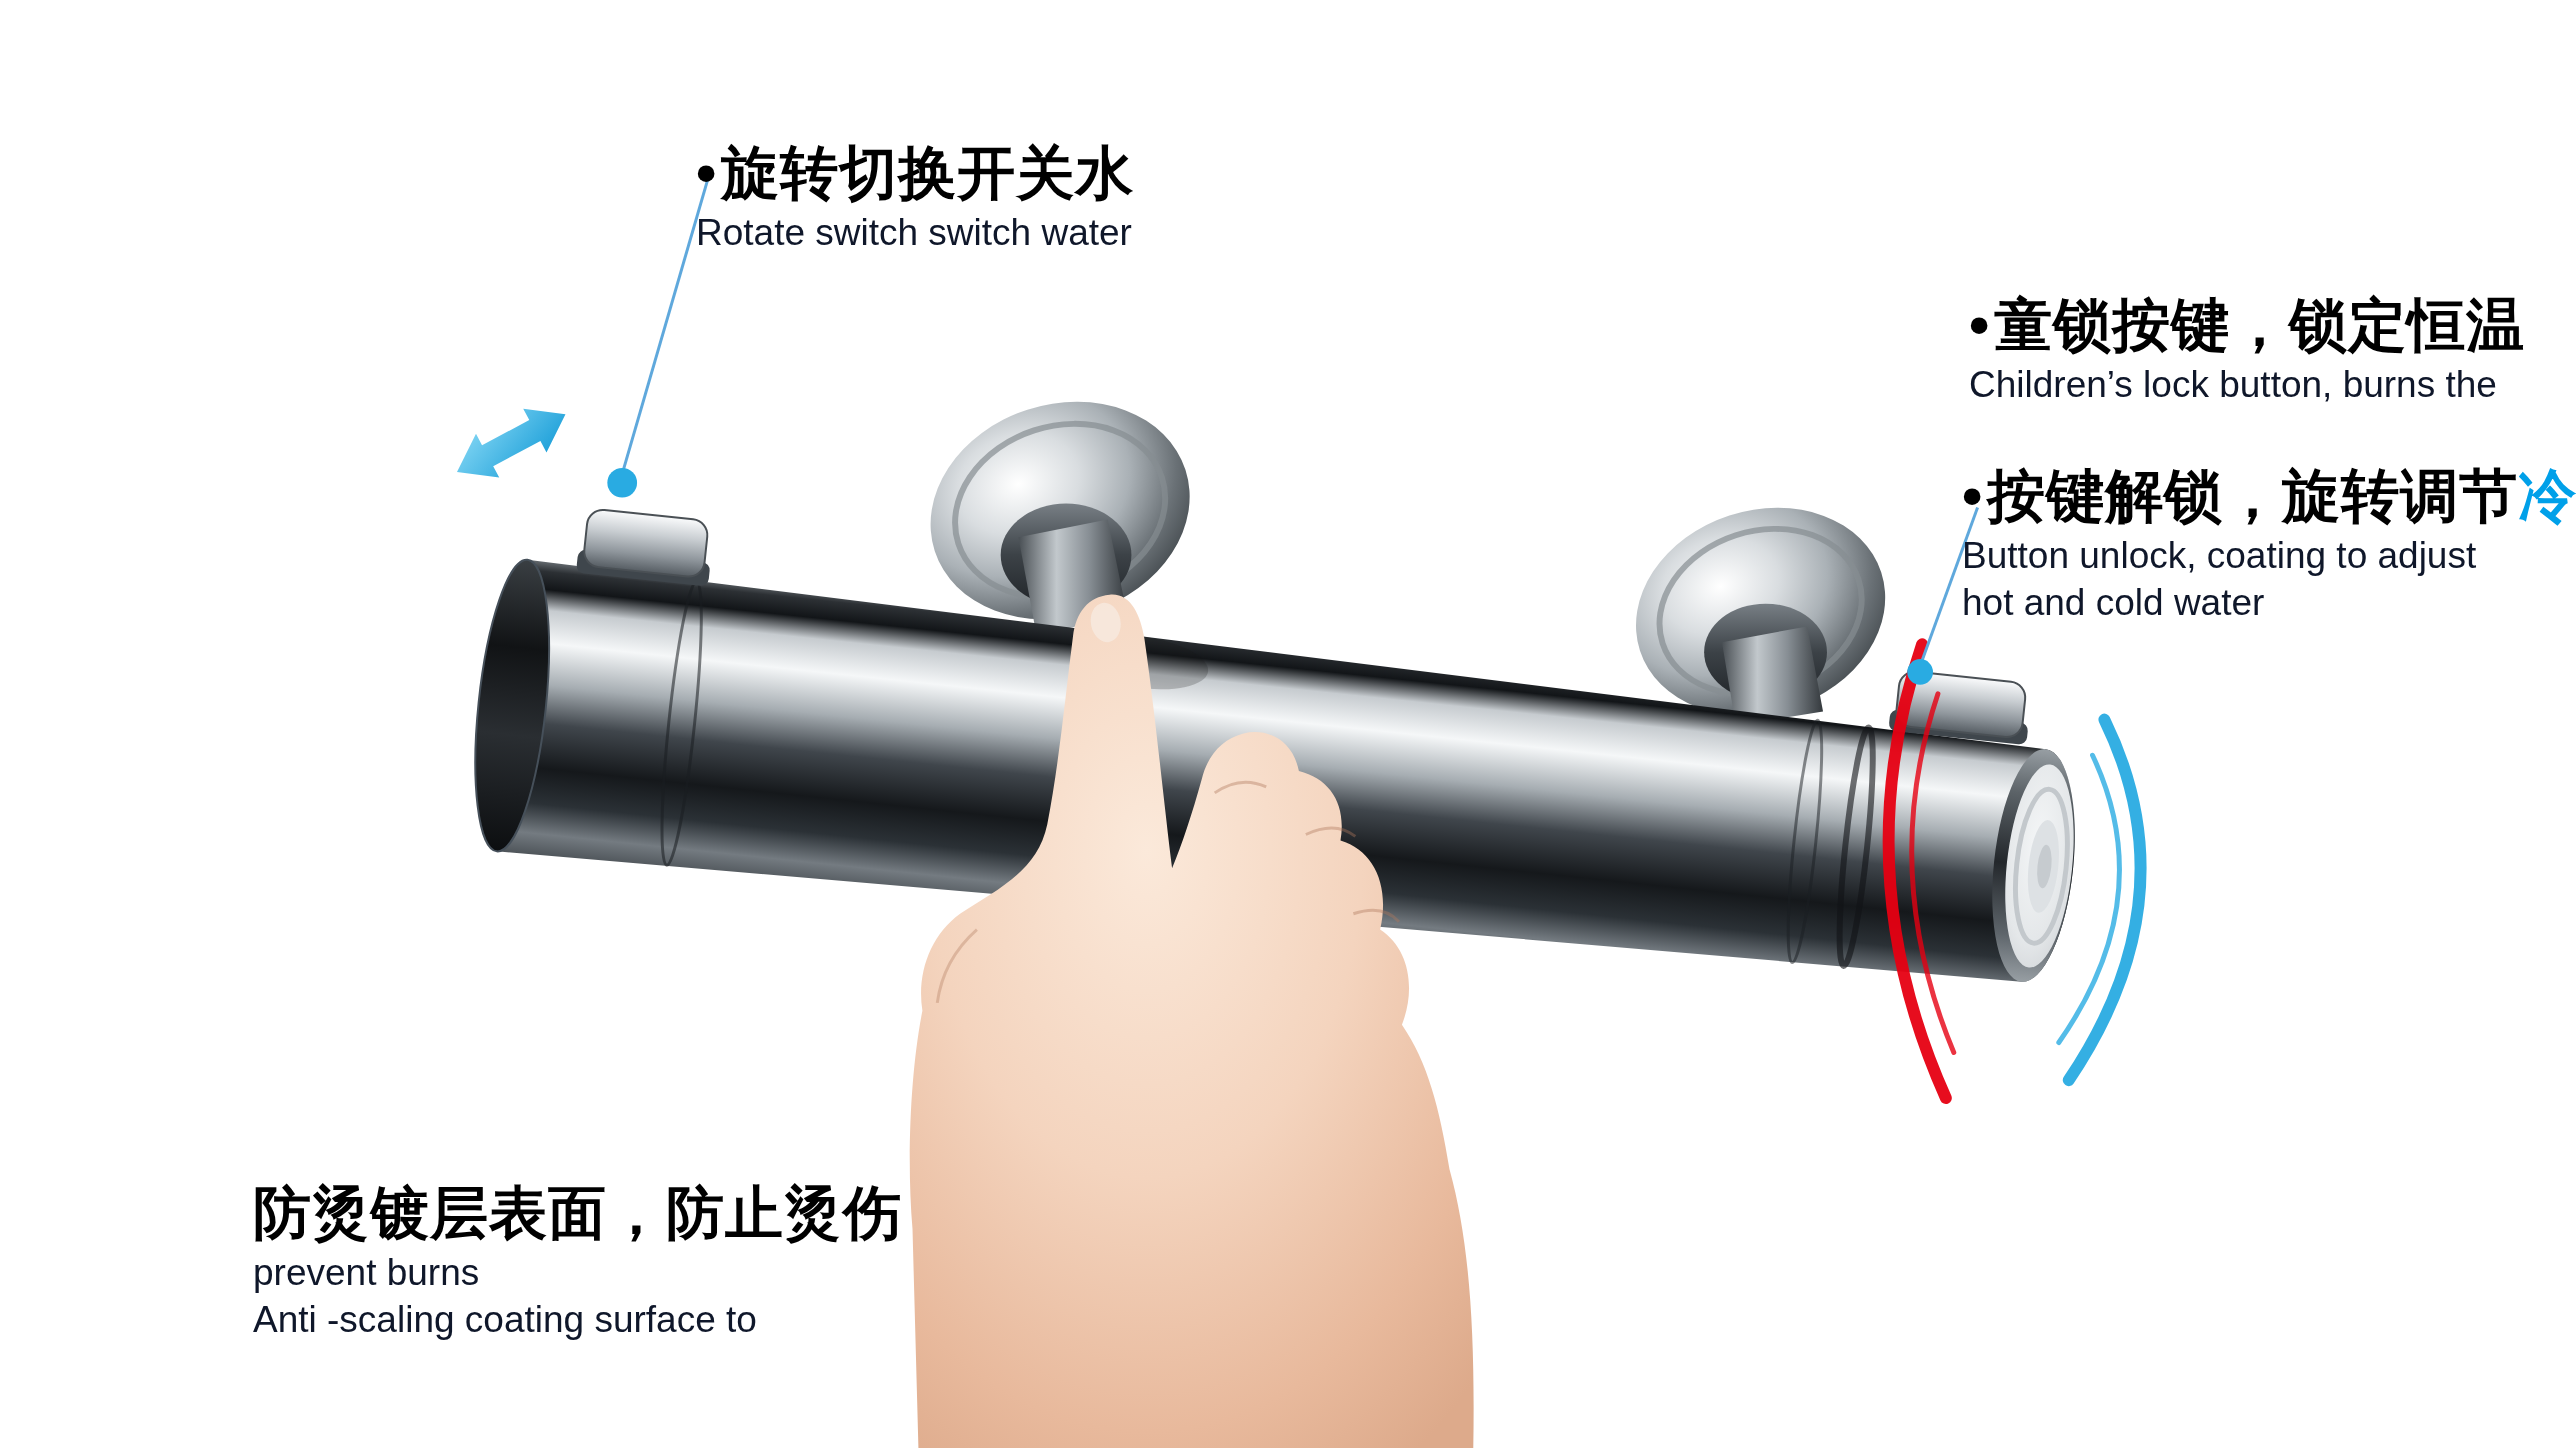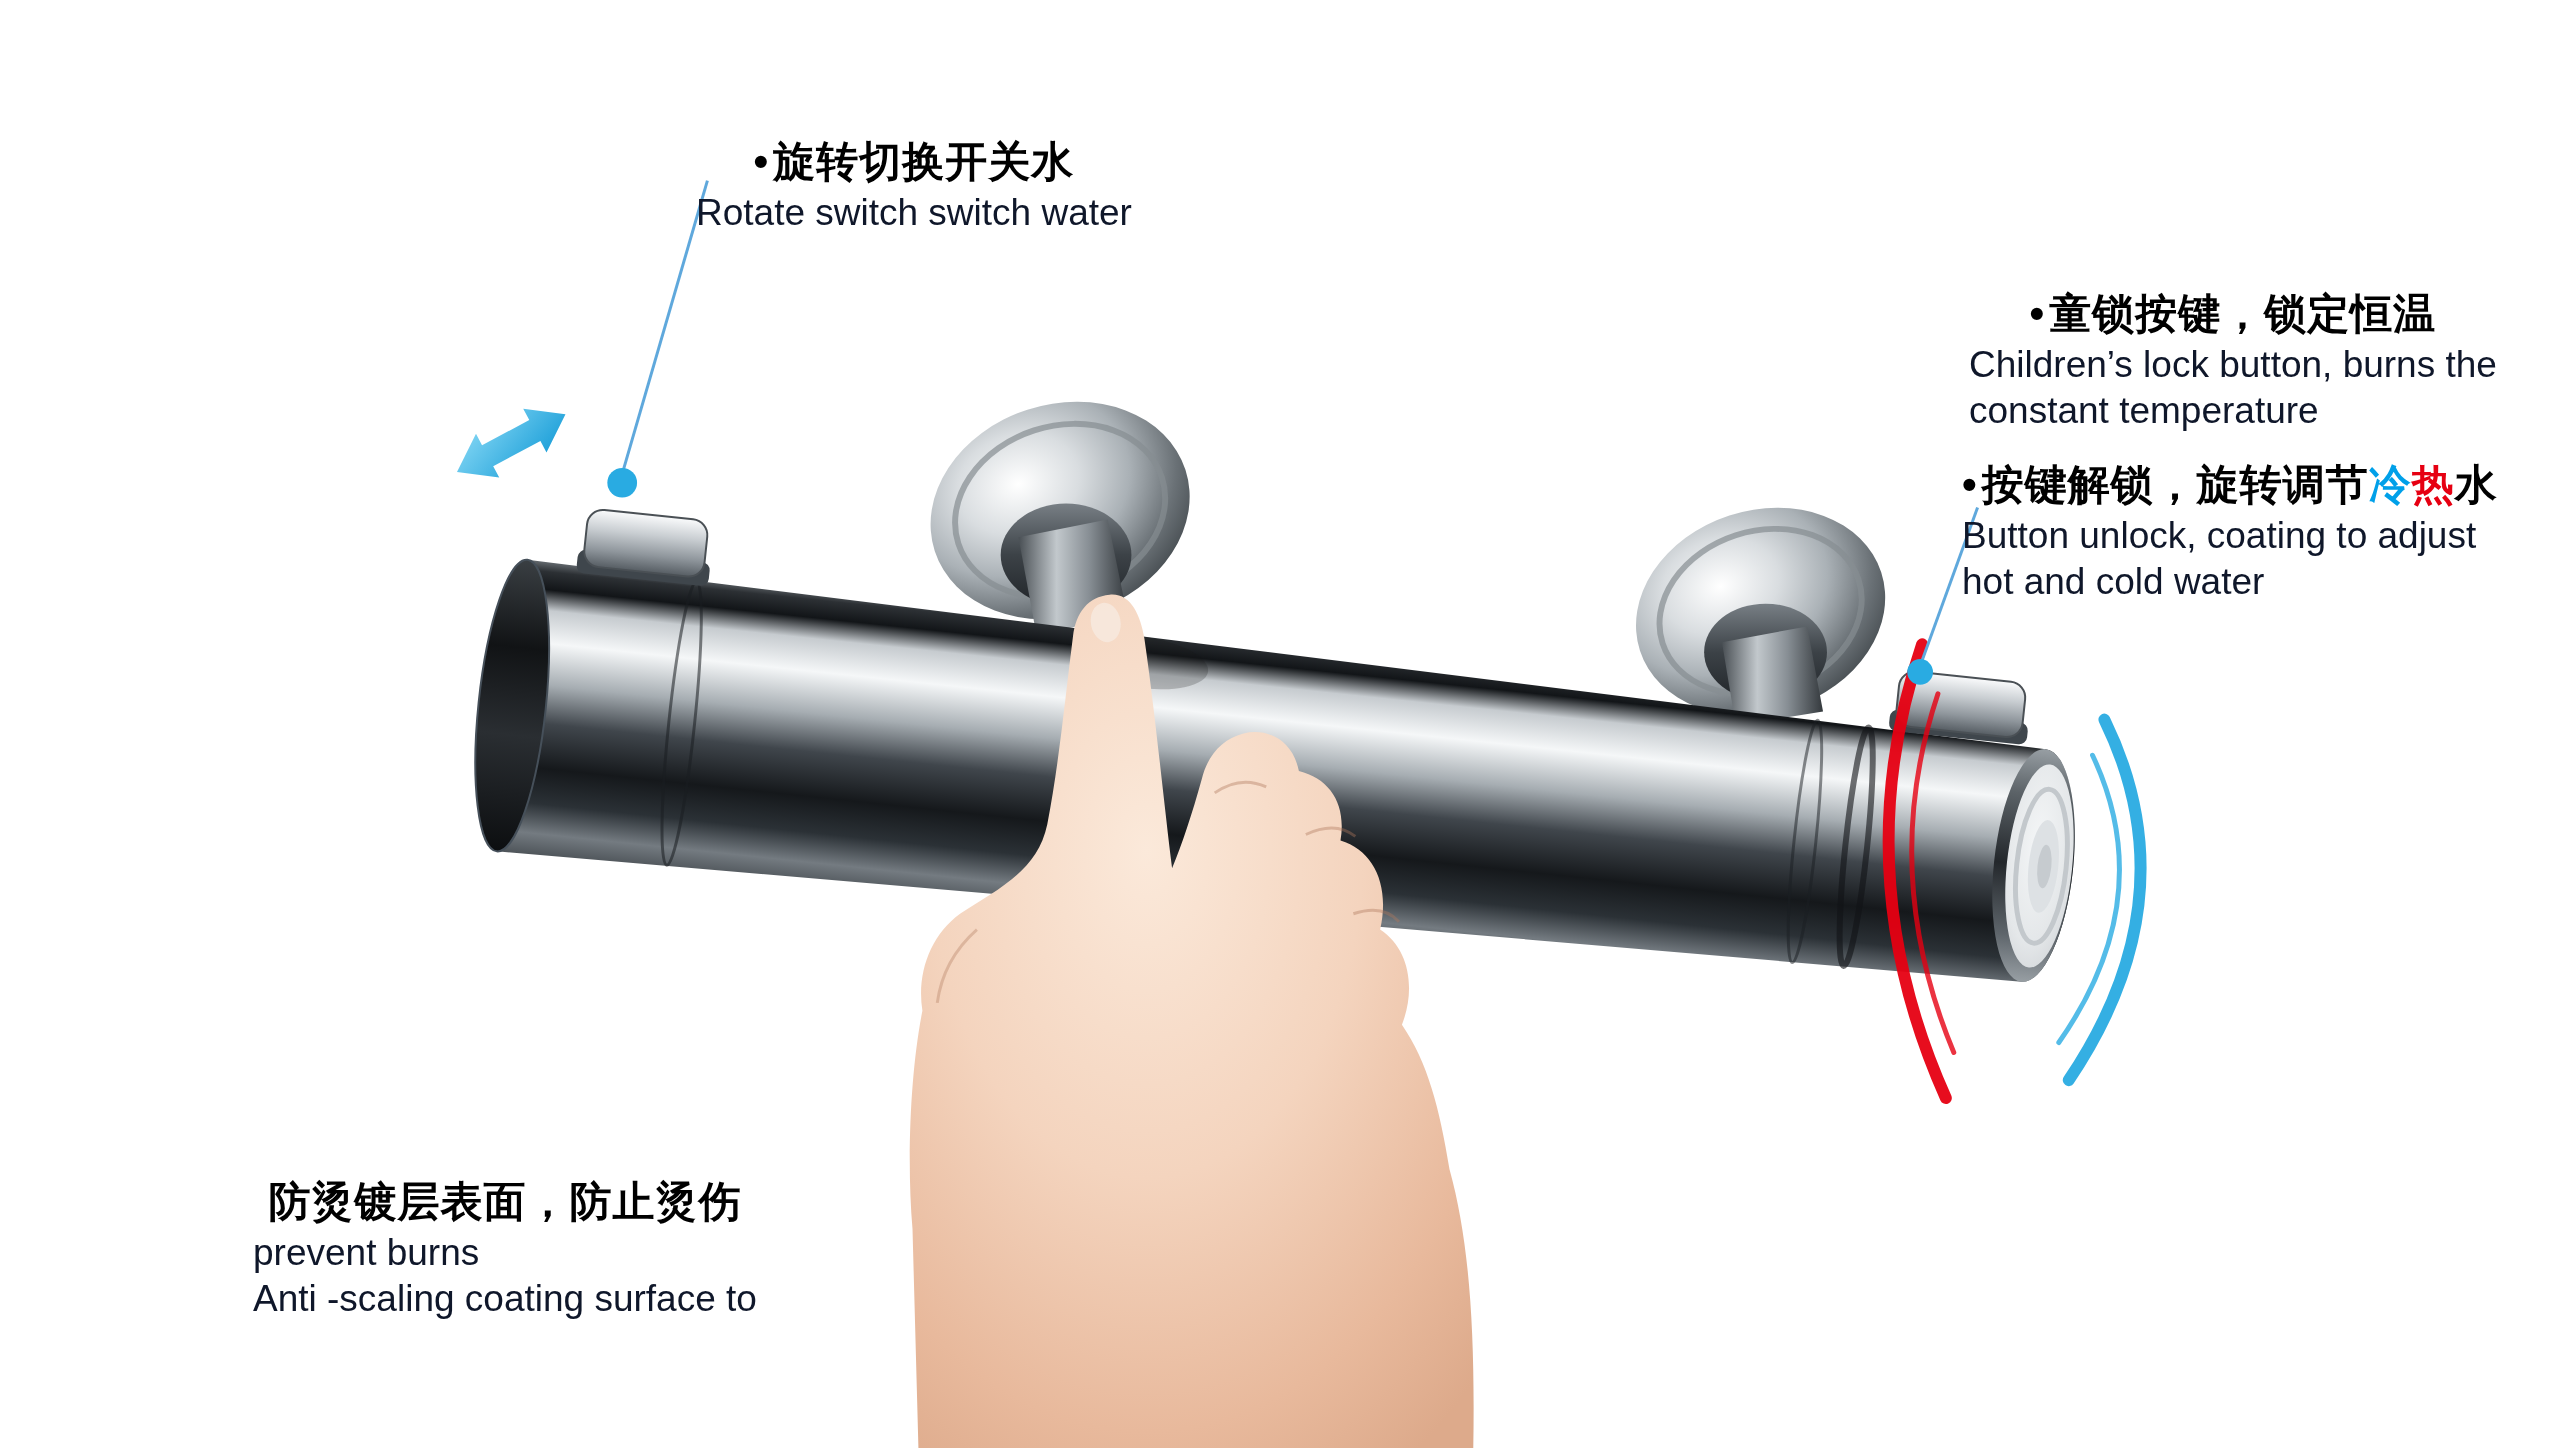--- a/index.html
+++ b/index.html
@@ -6,22 +6,22 @@
   .stage{
     position:relative;
     width:2576px;height:1449px;
     background:#ffffff;
     overflow:hidden;
     font-family:"Liberation Sans","DejaVu Sans",sans-serif;
   }
   .artwork{position:absolute;left:0;top:0;}
   .callout{position:absolute;}
   .zh{
-    font-size:42px;font-weight:700;color:#000000;
-    line-height:1.3;letter-spacing:1px;white-space:nowrap;text-align:center;
+    font-size:58px;font-weight:700;color:#000000;
+    line-height:1.3;letter-spacing:1px;white-space:nowrap;
   }
   .en{
     font-size:37px;font-weight:400;color:#0f172a;
     line-height:1.26;white-space:nowrap;
   }
   .bullet{margin-right:4px;}
   .cold{color:#00a0e9;}
   .hot{color:#e60012;}
 </style>
 </head>
@@ -184,21 +184,20 @@
   </svg>
 
   <div class="callout" style="left:696px;top:135px;">
     <div class="zh"><span class="bullet">•</span><span>旋转切换开关水</span></div>
     <div class="en">Rotate switch switch water</div>
   </div>
 
   <div class="callout" style="left:1969px;top:287px;">
     <div class="zh"><span class="bullet">•</span><span>童锁按键，锁定恒温</span></div>
     <div class="en">Children’s lock button, burns the</div>
-    <div class="en">constant temperature</div>
   </div>
 
   <div class="callout" style="left:1962px;top:458px;">
     <div class="zh"><span class="bullet">•</span><span>按键解锁，旋转调节</span><span class="cold">冷</span><span class="hot">热</span><span>水</span></div>
     <div class="en">Button unlock, coating to adjust</div>
     <div class="en">hot and cold water</div>
   </div>
 
   <div class="callout" style="left:253px;top:1175px;">
     <div class="zh">防烫镀层表面，防止烫伤</div>

